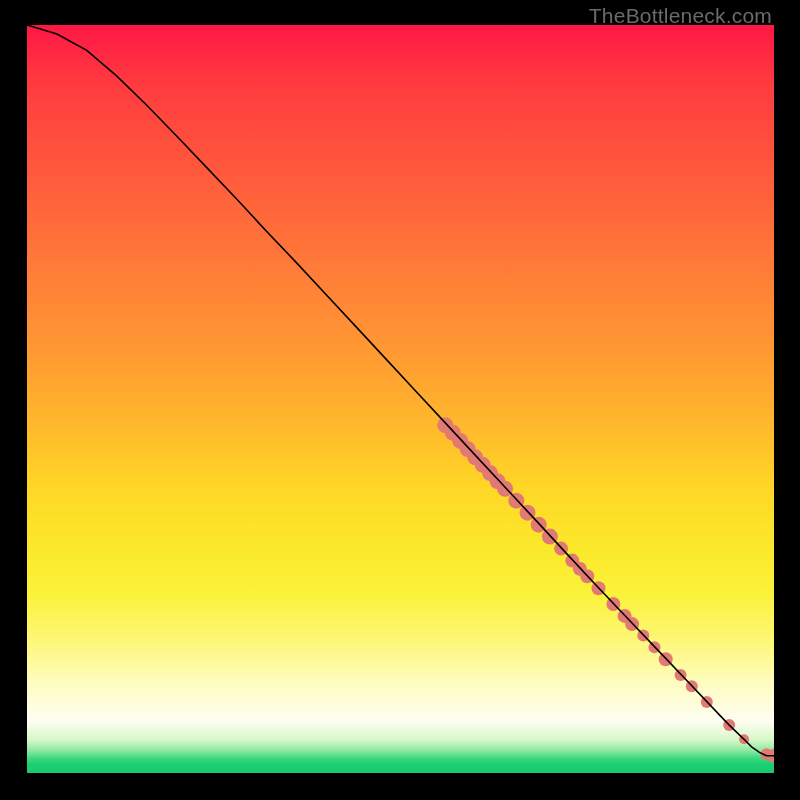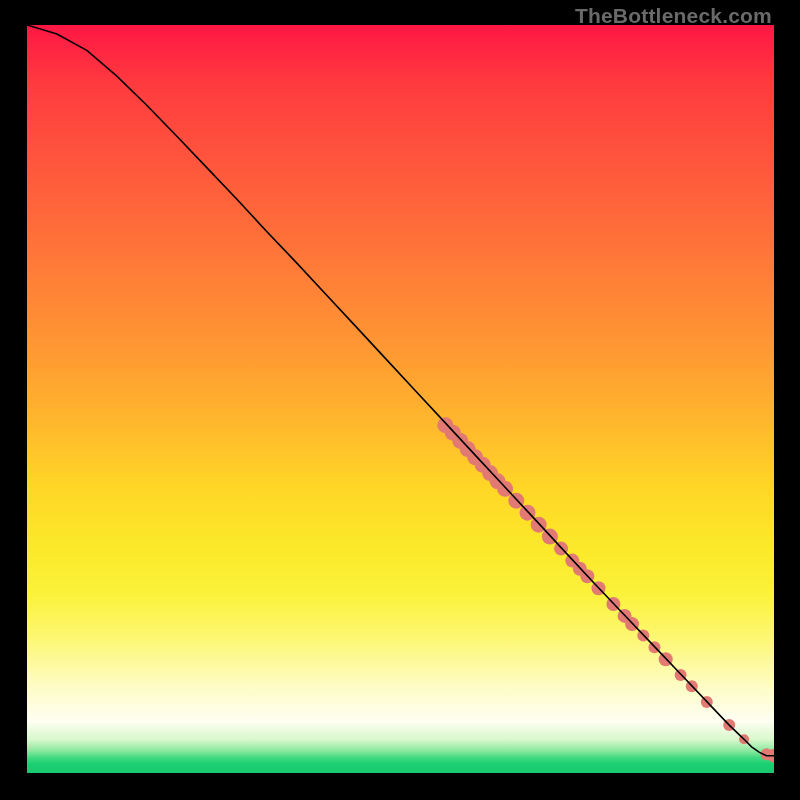--- a/index.html
+++ b/index.html
@@ -44,21 +44,21 @@
       #1ccf72 98.8%,
       #19c96f 100%
     );
   }
   .watermark {
     position: absolute;
     top: 4px;
     right: 28px;
     color: #6a6a6a;
     font-size: 21px;
-    font-weight: 700;
+    font-weight: 400;
     letter-spacing: 0.2px;
     z-index: 5;
   }
   svg.overlay {
     position: absolute;
     left: 0;
     top: 0;
     width: 747px;
     height: 748px;
   }

